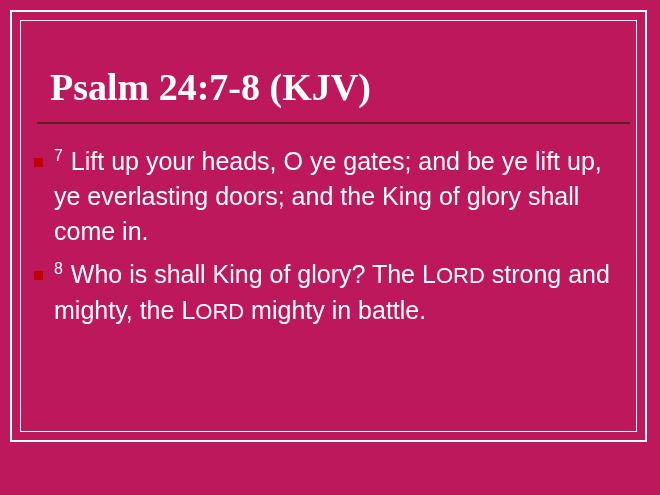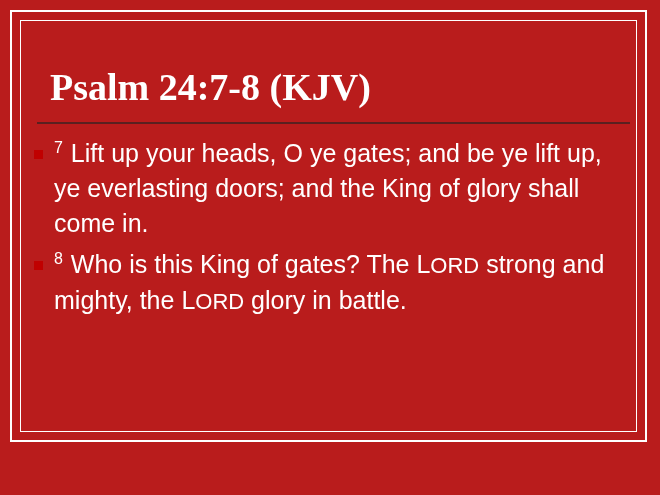--- a/index.html
+++ b/index.html
@@ -12,21 +12,21 @@
     width: 660px;
     height: 495px;
     overflow: hidden;
     font-family: "Liberation Sans", sans-serif;
   }
 
   #slide {
     position: relative;
     width: 660px;
     height: 495px;
-    background: #b91c1c;
+    background: #be185d;
   }
 
   
   #frame-outer {
     position: absolute;
     left: 10px;
     top: 10px;
     width: 637px;
     height: 432px;
     border: 2px solid #ffffff;
@@ -74,21 +74,21 @@
   #body {
     position: absolute;
     left: 30px;
     top: 136px;
     width: 602px;
   }
 
   .bullet-item {
     position: relative;
     padding-left: 24px;
-    margin: 0 0 6px 0;
+    margin: 8px 0 6px 0;
     color: #ffffff;
     font-family: "Liberation Sans", sans-serif;
     font-size: 25px;
     line-height: 35px;
     text-align: left;
   }
 
   .bullet-marker {
     position: absolute;
     left: 4px;
@@ -124,17 +124,17 @@
 
   <div id="title-divider"></div>
 
   <div id="body">
 
     <p class="bullet-item">
       <span class="bullet-marker"></span><span class="verse-num">7</span> <span>Lift up your heads, O ye gates; and be ye lift up, ye everlasting doors; and the King of glory shall come in.</span>
     </p>
 
     <p class="bullet-item">
-      <span class="bullet-marker"></span><span class="verse-num">8</span> <span>Who is this King of gates? The </span><span class="smallcaps-l">L</span><span class="smallcaps-rest">ORD</span><span> strong and mighty, the </span><span class="smallcaps-l">L</span><span class="smallcaps-rest">ORD</span><span> glory in battle.</span>
+      <span class="bullet-marker"></span><span class="verse-num">8</span> <span>Who is shall King of glory? The </span><span class="smallcaps-l">L</span><span class="smallcaps-rest">ORD</span><span> strong and mighty, the </span><span class="smallcaps-l">L</span><span class="smallcaps-rest">ORD</span><span> mighty in battle.</span>
     </p>
 
   </div>
 </div>
 
 </body></html>

